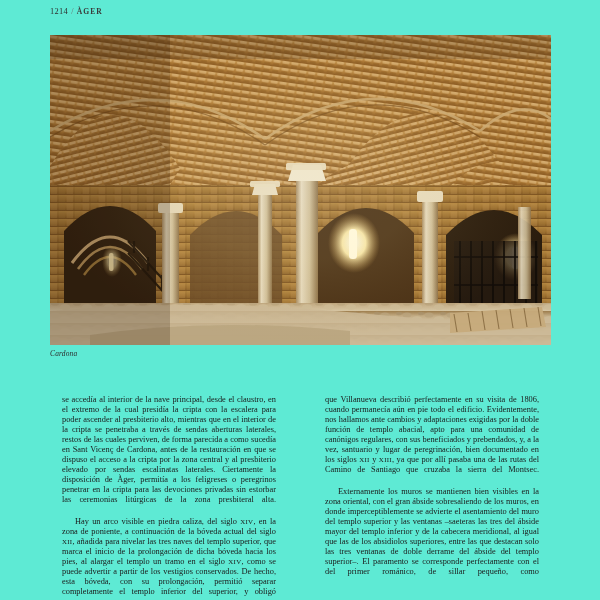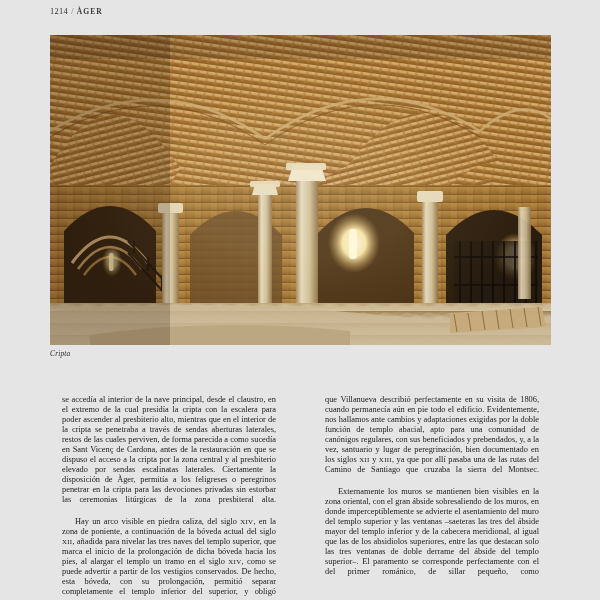--- a/index.html
+++ b/index.html
@@ -14,21 +14,21 @@
     font-family: "Liberation Serif", "DejaVu Serif", serif;
     color: #1d1d1d;
     position: relative;
   }
 
   .page {
     position: absolute;
     left: 0; top: 0;
     width: 600px;
     height: 600px;
-    background: #e5e5e5;
+    background: #5eead4;
   }
 
   
   .running-head {
     position: absolute;
     left: 50px;
     top: 7px;
     font-size: 8.2px;
     letter-spacing: 0.35px;
     color: #3c3c3c;
@@ -286,21 +286,21 @@
           </g>
         </g>
 
         <rect x="0" y="0" width="501" height="310" fill="url(#glowG)" opacity="0.10"></rect>
         <rect x="0" y="0" width="120" height="310" fill="#2a1909" opacity="0.22"></rect>
         <rect x="0" y="0" width="501" height="24" fill="#32200d" opacity="0.2"></rect>
       </svg>
     </div>
   </div>
 
-  <div class="figure-caption">Cripta</div>
+  <div class="figure-caption">Cardona</div>
 
   <div class="columns">
 
     <div class="col col-left">
       <p class="para">se accedía al interior de la nave principal, desde el claustro, en el extremo de la cual presidía la cripta con la escalera para poder ascender al presbiterio alto, mientras que en el interior de la cripta se penetraba a través de sendas aberturas laterales, restos de las cuales perviven, de forma parecida a como sucedía en Sant Vicenç de Cardona, antes de la  restauración en que se  dispuso el acceso a la cripta por la zona central y al presbiterio elevado por sendas escalinatas laterales. Ciertamente la disposición de Àger, permitía a los feligreses o peregrinos penetrar en la cripta para las devociones privadas sin estorbar las ceremonias litúrgicas de la zona presbiteral alta.</p>
       <p class="para indent"><span>Hay un arco visible en piedra caliza, del siglo </span><span class="sc">xiv</span><span>, en la zona de poniente, a continuación de la bóveda actual del siglo </span><span class="sc">xii</span><span>, añadida para nivelar las tres naves del templo superior, que marca el inicio de la prolongación de dicha bóveda hacia los pies, al alargar el templo un tramo en el siglo </span><span class="sc">xiv</span><span>, como se puede advertir a partir de los vestigios conservados. De hecho, esta bóveda, con su prolongación, permitió separar completamente el templo inferior del superior, y obligó</span></p>
     </div>
 
     <div class="col col-right">
       <p class="para"><span>que Villanueva describió perfectamente en su visita de 1806, cuando permanecía aún en pie todo el edificio. Evidentemente, nos hallamos ante cambios y adaptaciones exigidas por la doble función de templo abacial, apto para una comunidad de canónigos regulares, con sus beneficiados y prebendados, y, a la vez, santuario y lugar de peregrinación, bien documentado en los siglos </span><span class="sc">xii</span><span> y </span><span class="sc">xiii</span><span>, ya que por allí pasaba una de las rutas del Camino de Santiago que cruzaba la sierra del Montsec.</span></p>

